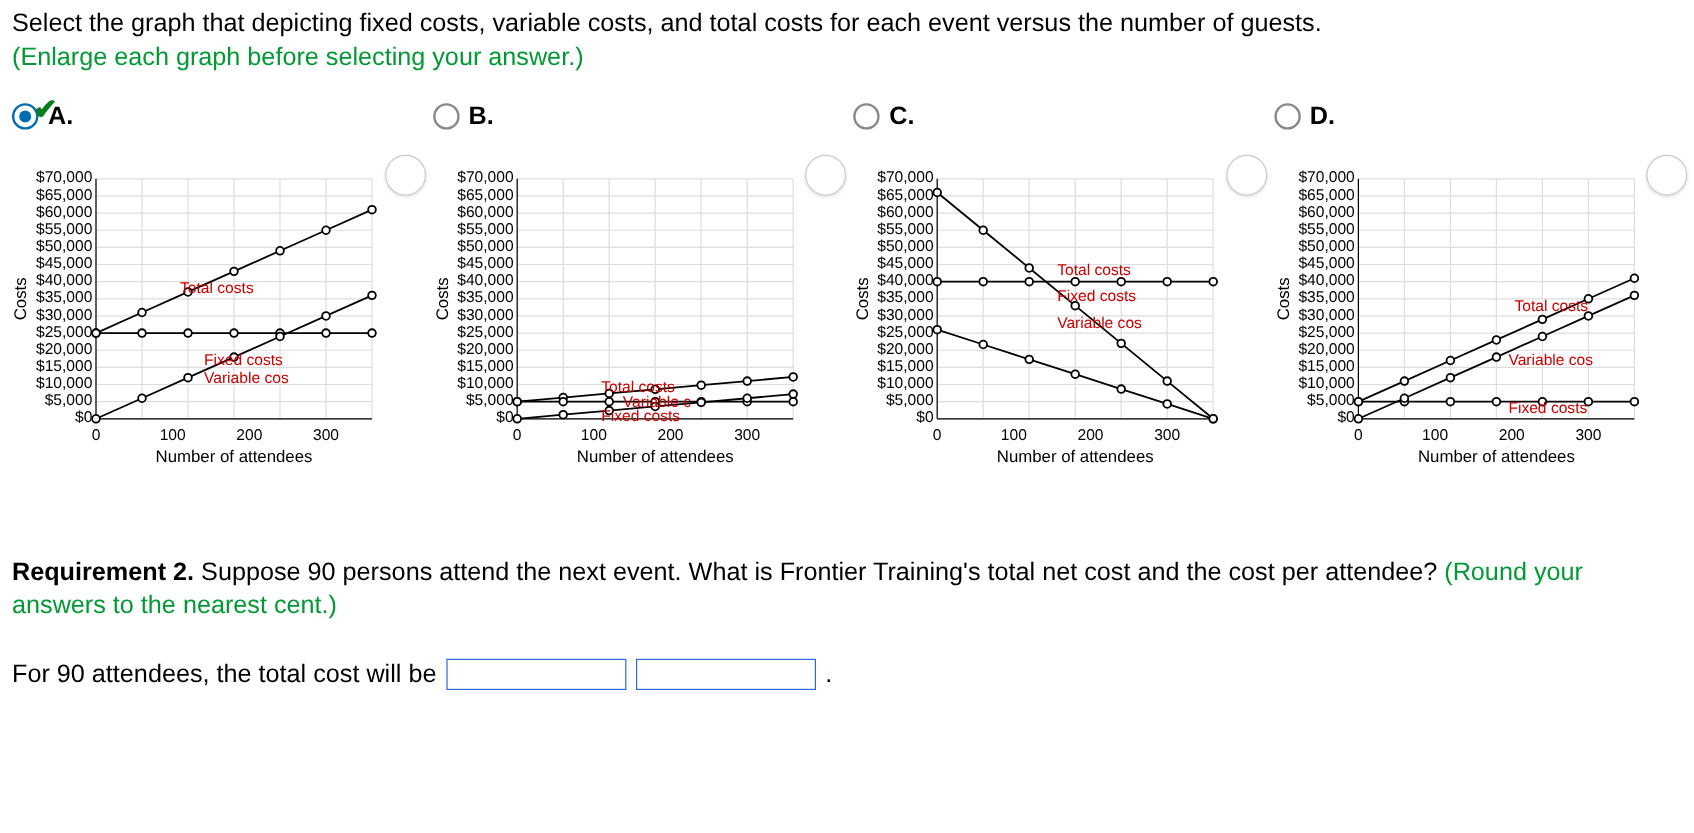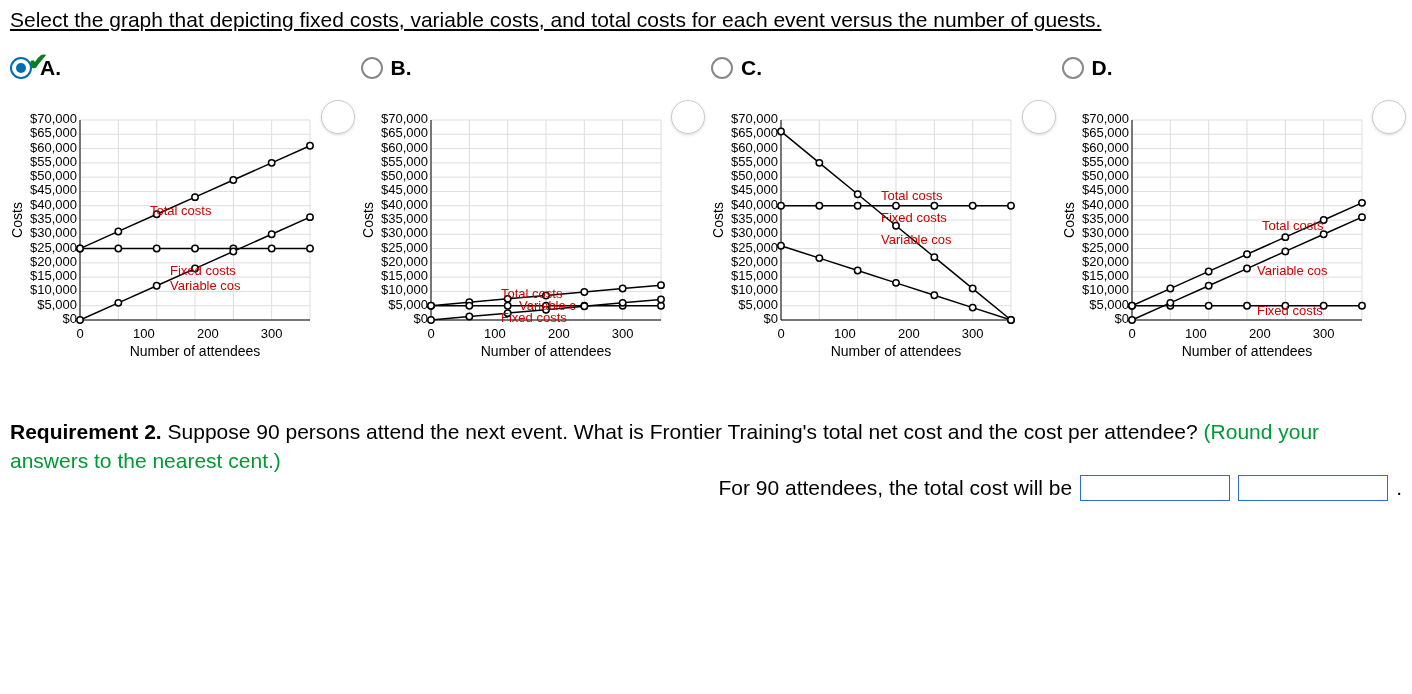--- a/index.html
+++ b/index.html
@@ -4,21 +4,21 @@
 <style>
   body {
     font-family: Arial, sans-serif;
     font-size: 21px;
     margin: 0;
     padding: 6px 10px;
     color: #000;
     width: 1412px;
     box-sizing: border-box;
   }
-  .question-text { line-height: 1.35; text-decoration: underline; }
+  .question-text { line-height: 1.35; }
   .green-note { color: #009933; }
   .options-row {
     display: flex;
     gap: 10px;
     margin-top: 22px;
     align-items: flex-start;
   }
   .option {
     flex: 1 1 0;
     position: relative;
@@ -64,29 +64,29 @@
     position: absolute;
     right: -4px; top: -10px;
     width: 34px; height: 34px;
     background: #fff;
     border: 1px solid #ccc;
     border-radius: 50%;
     box-shadow: 0 1px 3px rgba(0,0,0,.15);
     box-sizing: border-box;
   }
   .req2 {
-    margin-top: 48px;
+    margin-top: 64px;
     line-height: 1.35;
   }
   .fillins {
+    margin-top: 30px;
     display: flex;
     align-items: center;
     gap: 8px;
     flex-wrap: wrap;
-    justify-content: flex-end;
   }
   .blank-input {
     border: 1px solid #2a6bd6;
     width: 150px;
     height: 26px;
     font-size: 18px;
     padding: 0 4px;
     box-sizing: border-box;
   }
   .chart-svg { display: block; }
@@ -94,20 +94,21 @@
   .axis-text { fill: #000; font-size: 13px; font-family: Arial; }
   .axis-title { fill: #000; font-size: 14px; font-family: Arial; }
   .series { fill: none; stroke: #000; stroke-width: 1.5; }
   .pt { fill: #fff; stroke: #000; stroke-width: 1.5; }
 </style>
 </head>
 <body>
 
 <div class="question-text">
   <span>Select the graph that depicting fixed costs, variable costs, and total costs for each event versus the number of guests.</span><br>
+  <span class="green-note">(Enlarge each graph before selecting your answer.)</span>
 </div>
 
 <div class="options-row">
 
   <div class="option">
     <div class="option-header radio-selected">
       <span class="radio-outer"></span>
       <span class="check-mark">✔</span>
       <span>A.</span>
     </div>

